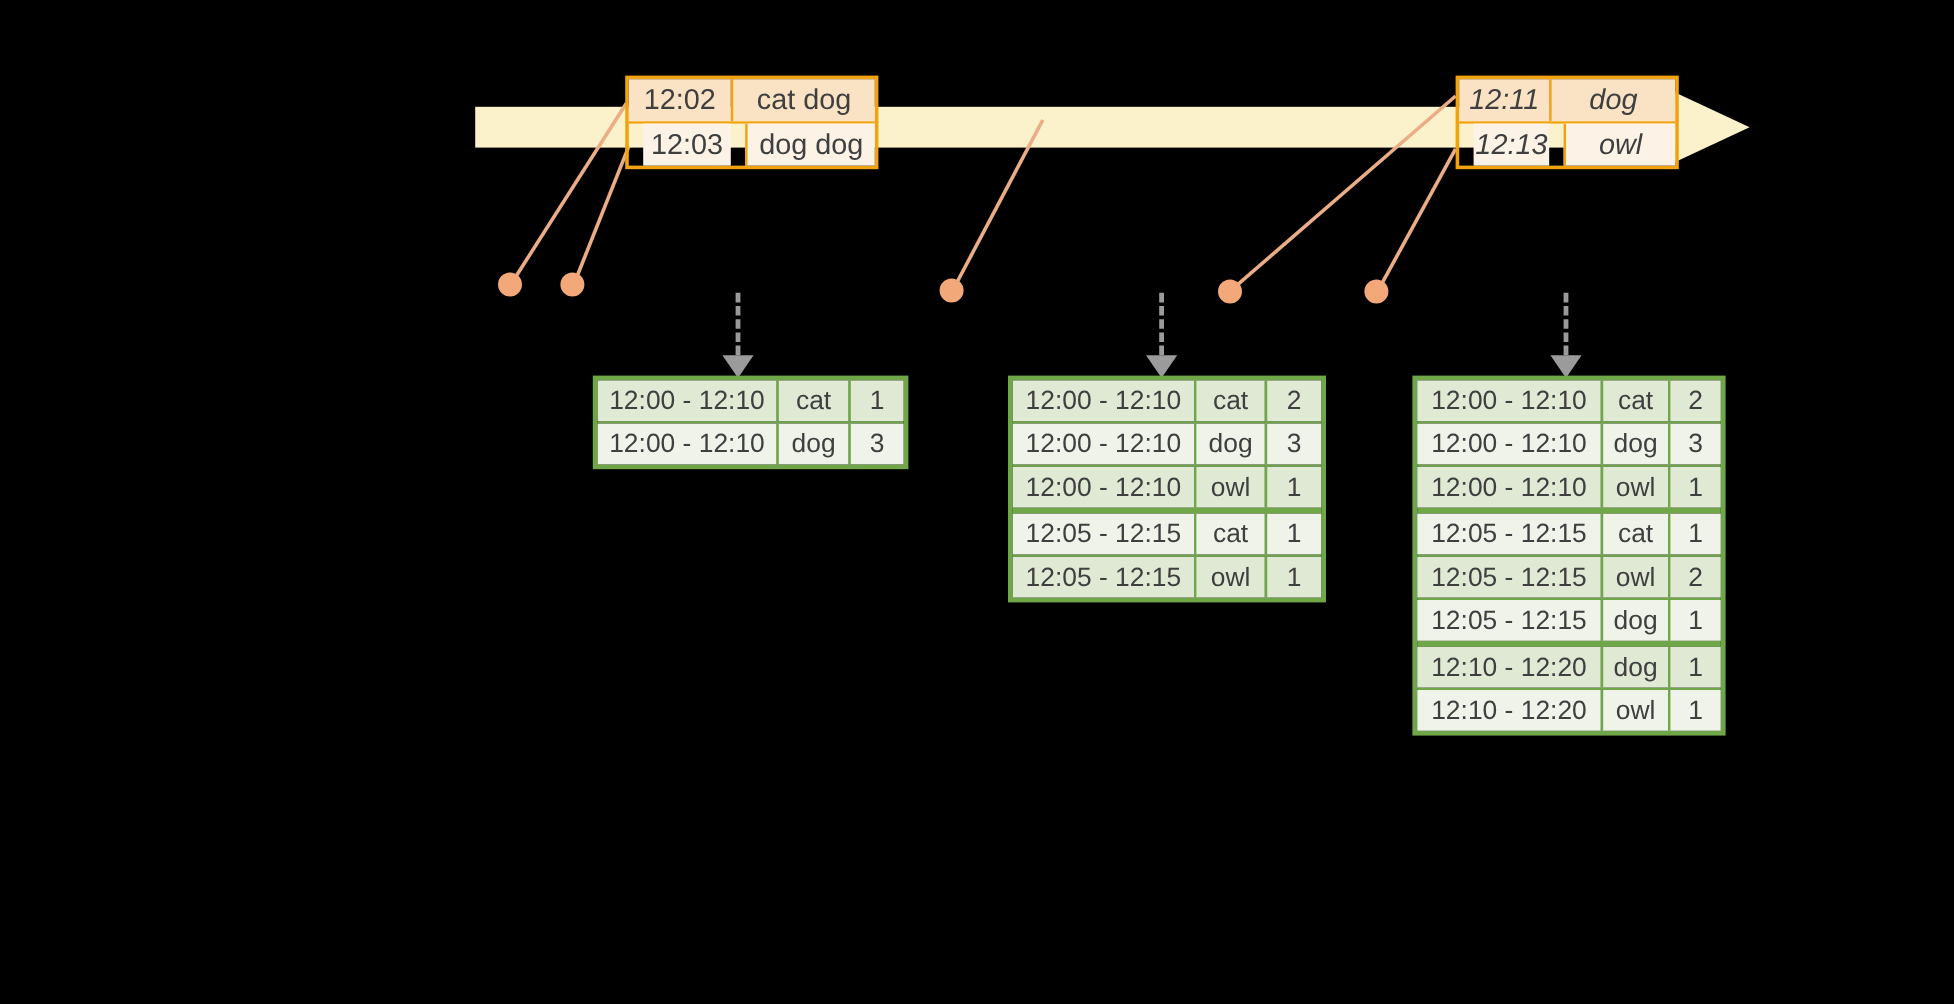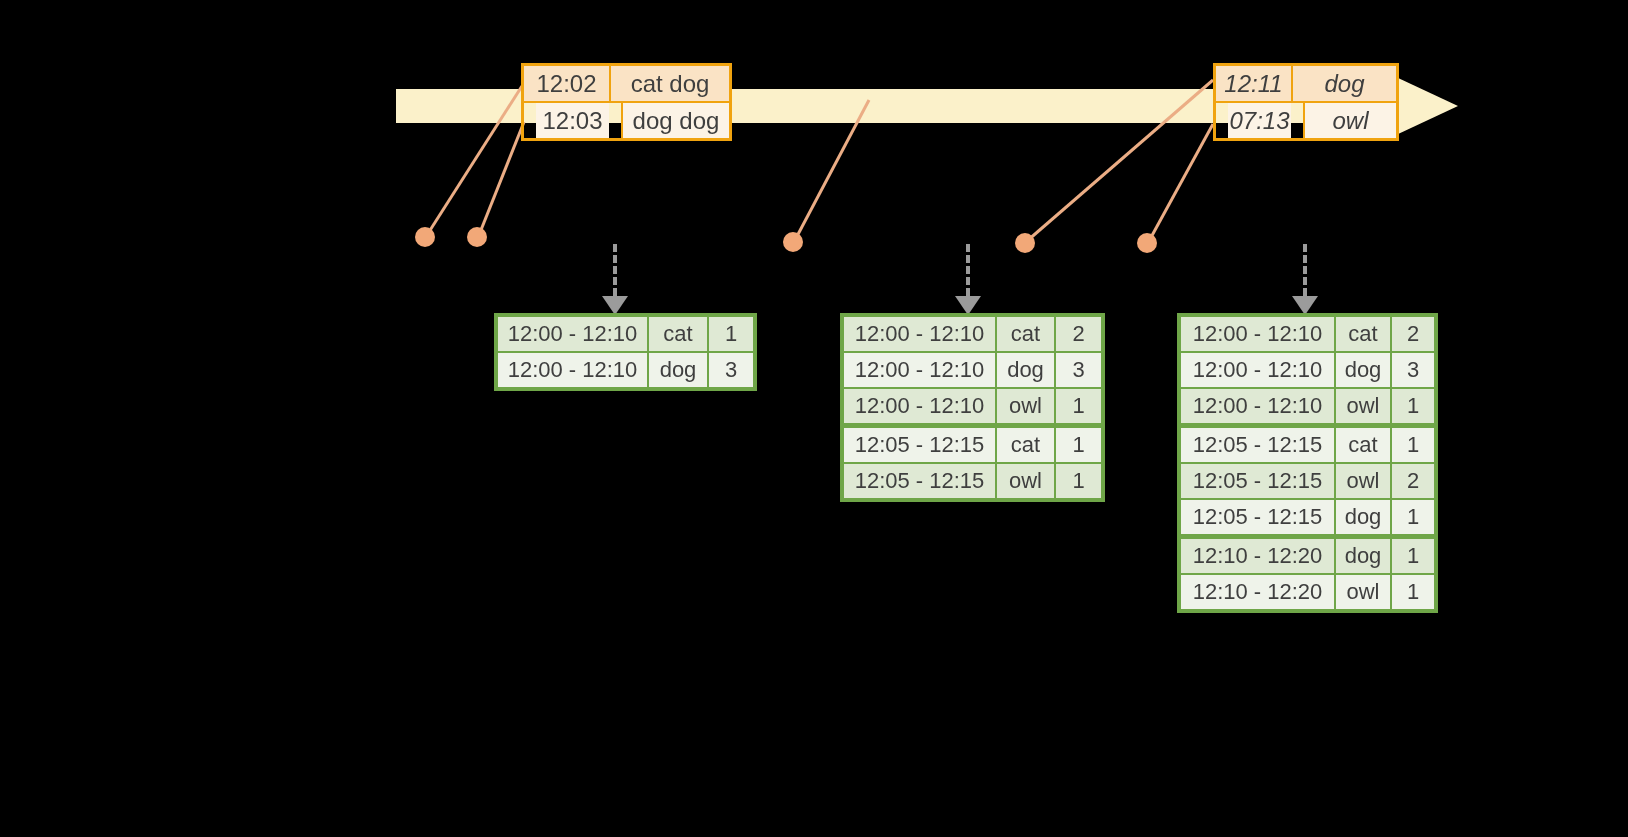--- a/index.html
+++ b/index.html
@@ -82,21 +82,21 @@
         <div class="cell time">12:03</div>
         <div class="cell words">dog dog</div>
       </div>
     </div>
   <div class="etable t3">
       <div class="erow dark first">
         <div class="cell time">12:11</div>
         <div class="cell words">dog</div>
       </div>
       <div class="erow light">
-        <div class="cell time">07:13</div>
+        <div class="cell time">12:13</div>
         <div class="cell words">owl</div>
       </div>
     </div>
 
   <div class="trigger" style="left:601px">
     <div class="dash"></div>
     <div class="head"></div>
   </div>
   <div class="trigger" style="left:954px">
     <div class="dash"></div>

